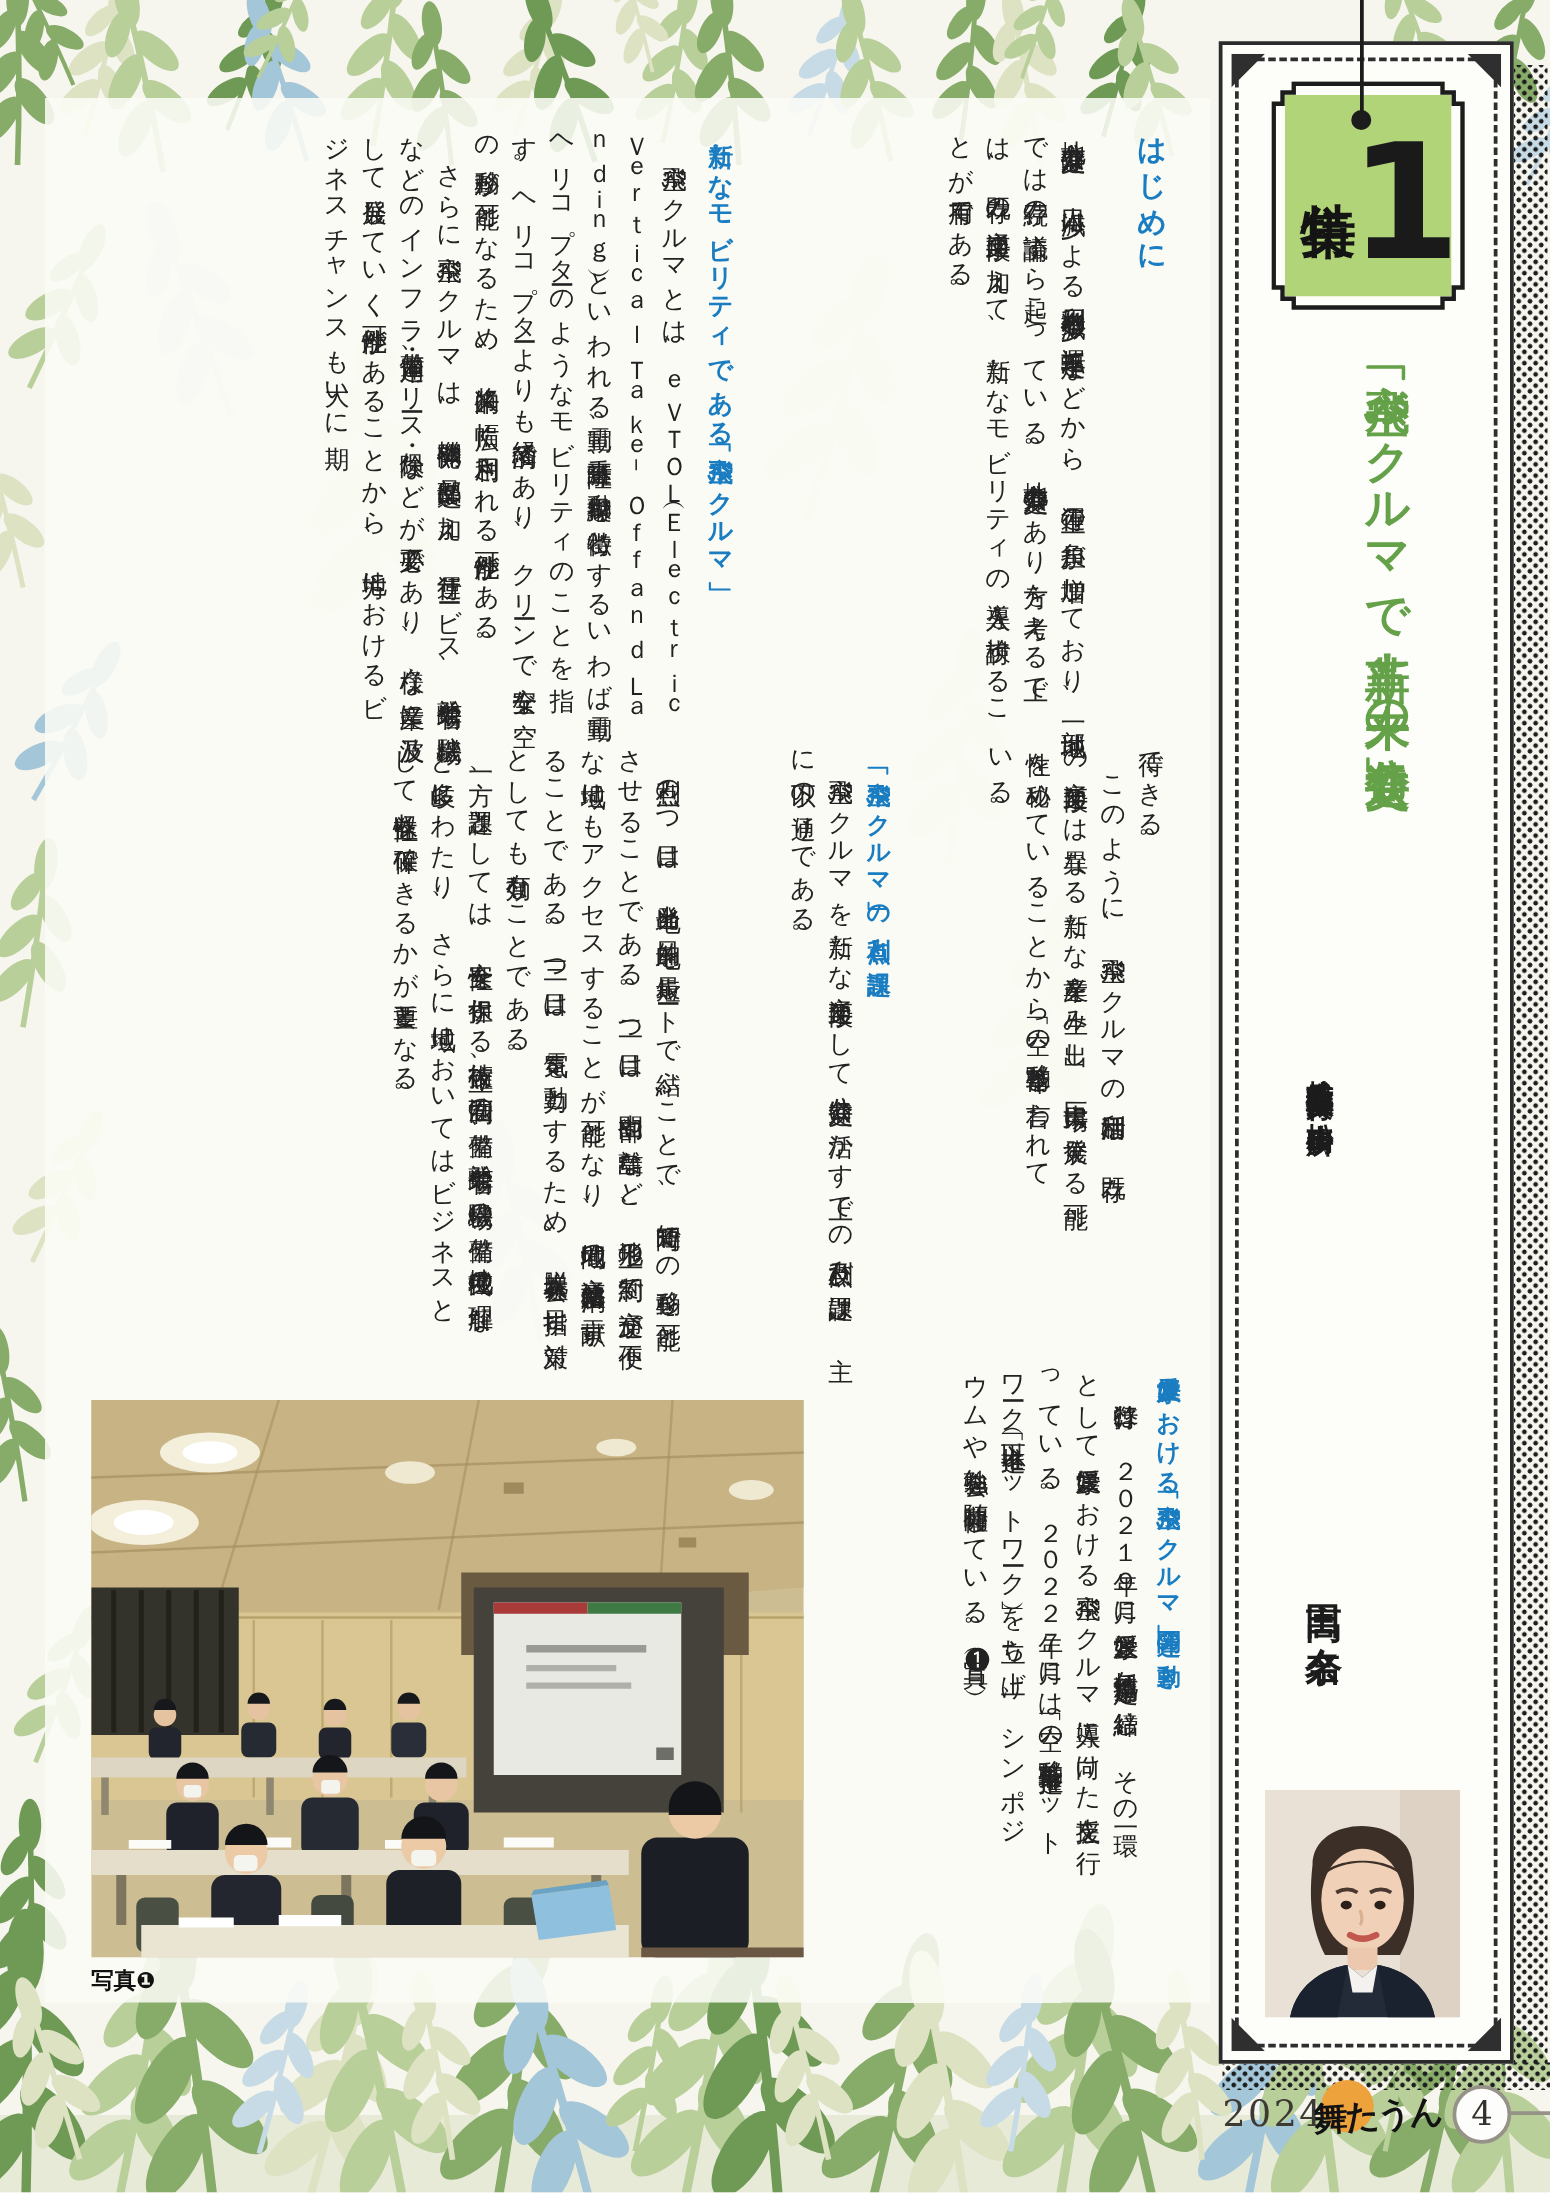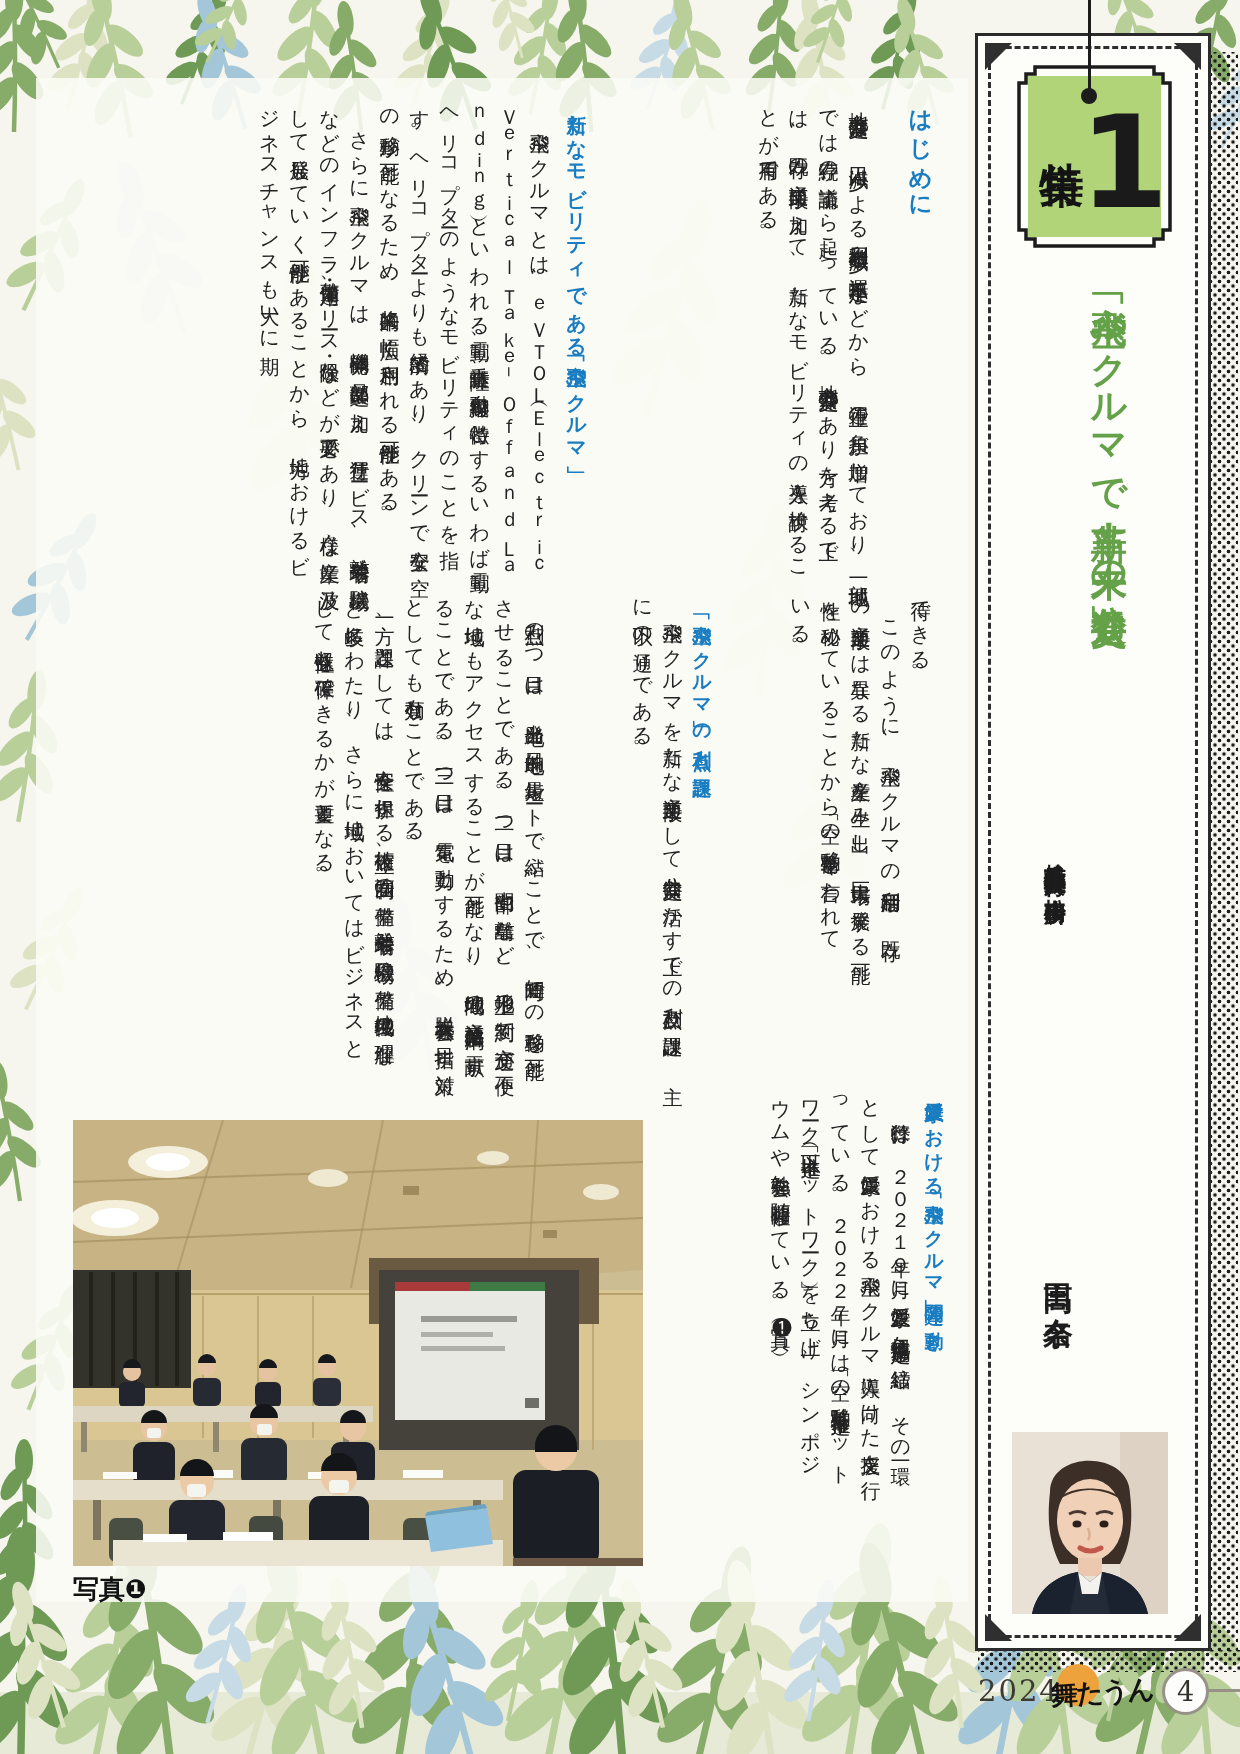--- a/index.html
+++ b/index.html
@@ -47,21 +47,21 @@
   .affil{position:absolute;left:1040px;top:846px;height:430px;writing-mode:vertical-rl;
          font-family:"DejaVu Sans","Liberation Sans",sans-serif;font-weight:600;
          font-size:22px;letter-spacing:1px;color:#1c1c1c;z-index:5;}
   .authorName{position:absolute;left:1037px;top:1258px;height:175px;writing-mode:vertical-rl;
          font-family:"DejaVu Sans","Liberation Sans",sans-serif;font-weight:600;
          font-size:30px;letter-spacing:2px;color:#1c1c1c;z-index:5;}
   .portrait{position:absolute;left:1012px;top:1432px;width:156px;height:182px;z-index:5;}
   
   .confPhoto{position:absolute;left:73px;top:1120px;width:570px;height:446px;z-index:4;}
   .photoCaption{position:absolute;left:73px;top:1572px;font-family:"DejaVu Sans","Liberation Sans",sans-serif;
-                font-weight:700;font-size:26px;color:#111;z-index:4;}
+                font-weight:700;font-size:18px;color:#111;z-index:4;}
   
   .footIssue{position:absolute;left:978px;top:1674px;font-size:29px;letter-spacing:2px;
              color:#3c3a33;z-index:4;}
   .logoCircle{position:absolute;left:1057px;top:1664px;width:42px;height:42px;border-radius:50%;
               background:#eda23c;z-index:4;}
   .logoText{position:absolute;left:1051px;top:1674px;width:110px;font-family:"DejaVu Serif","Liberation Serif",serif;
             font-weight:700;font-size:27px;letter-spacing:-2px;color:#121212;transform:rotate(-4deg);z-index:5;}
   .pageCircle{position:absolute;left:1162px;top:1668px;width:47px;height:47px;border-radius:50%;
               background:#fdfdfb;border:3px solid #969288;box-sizing:border-box;z-index:4;
               text-align:center;font-size:27px;line-height:41px;color:#33312c;}

